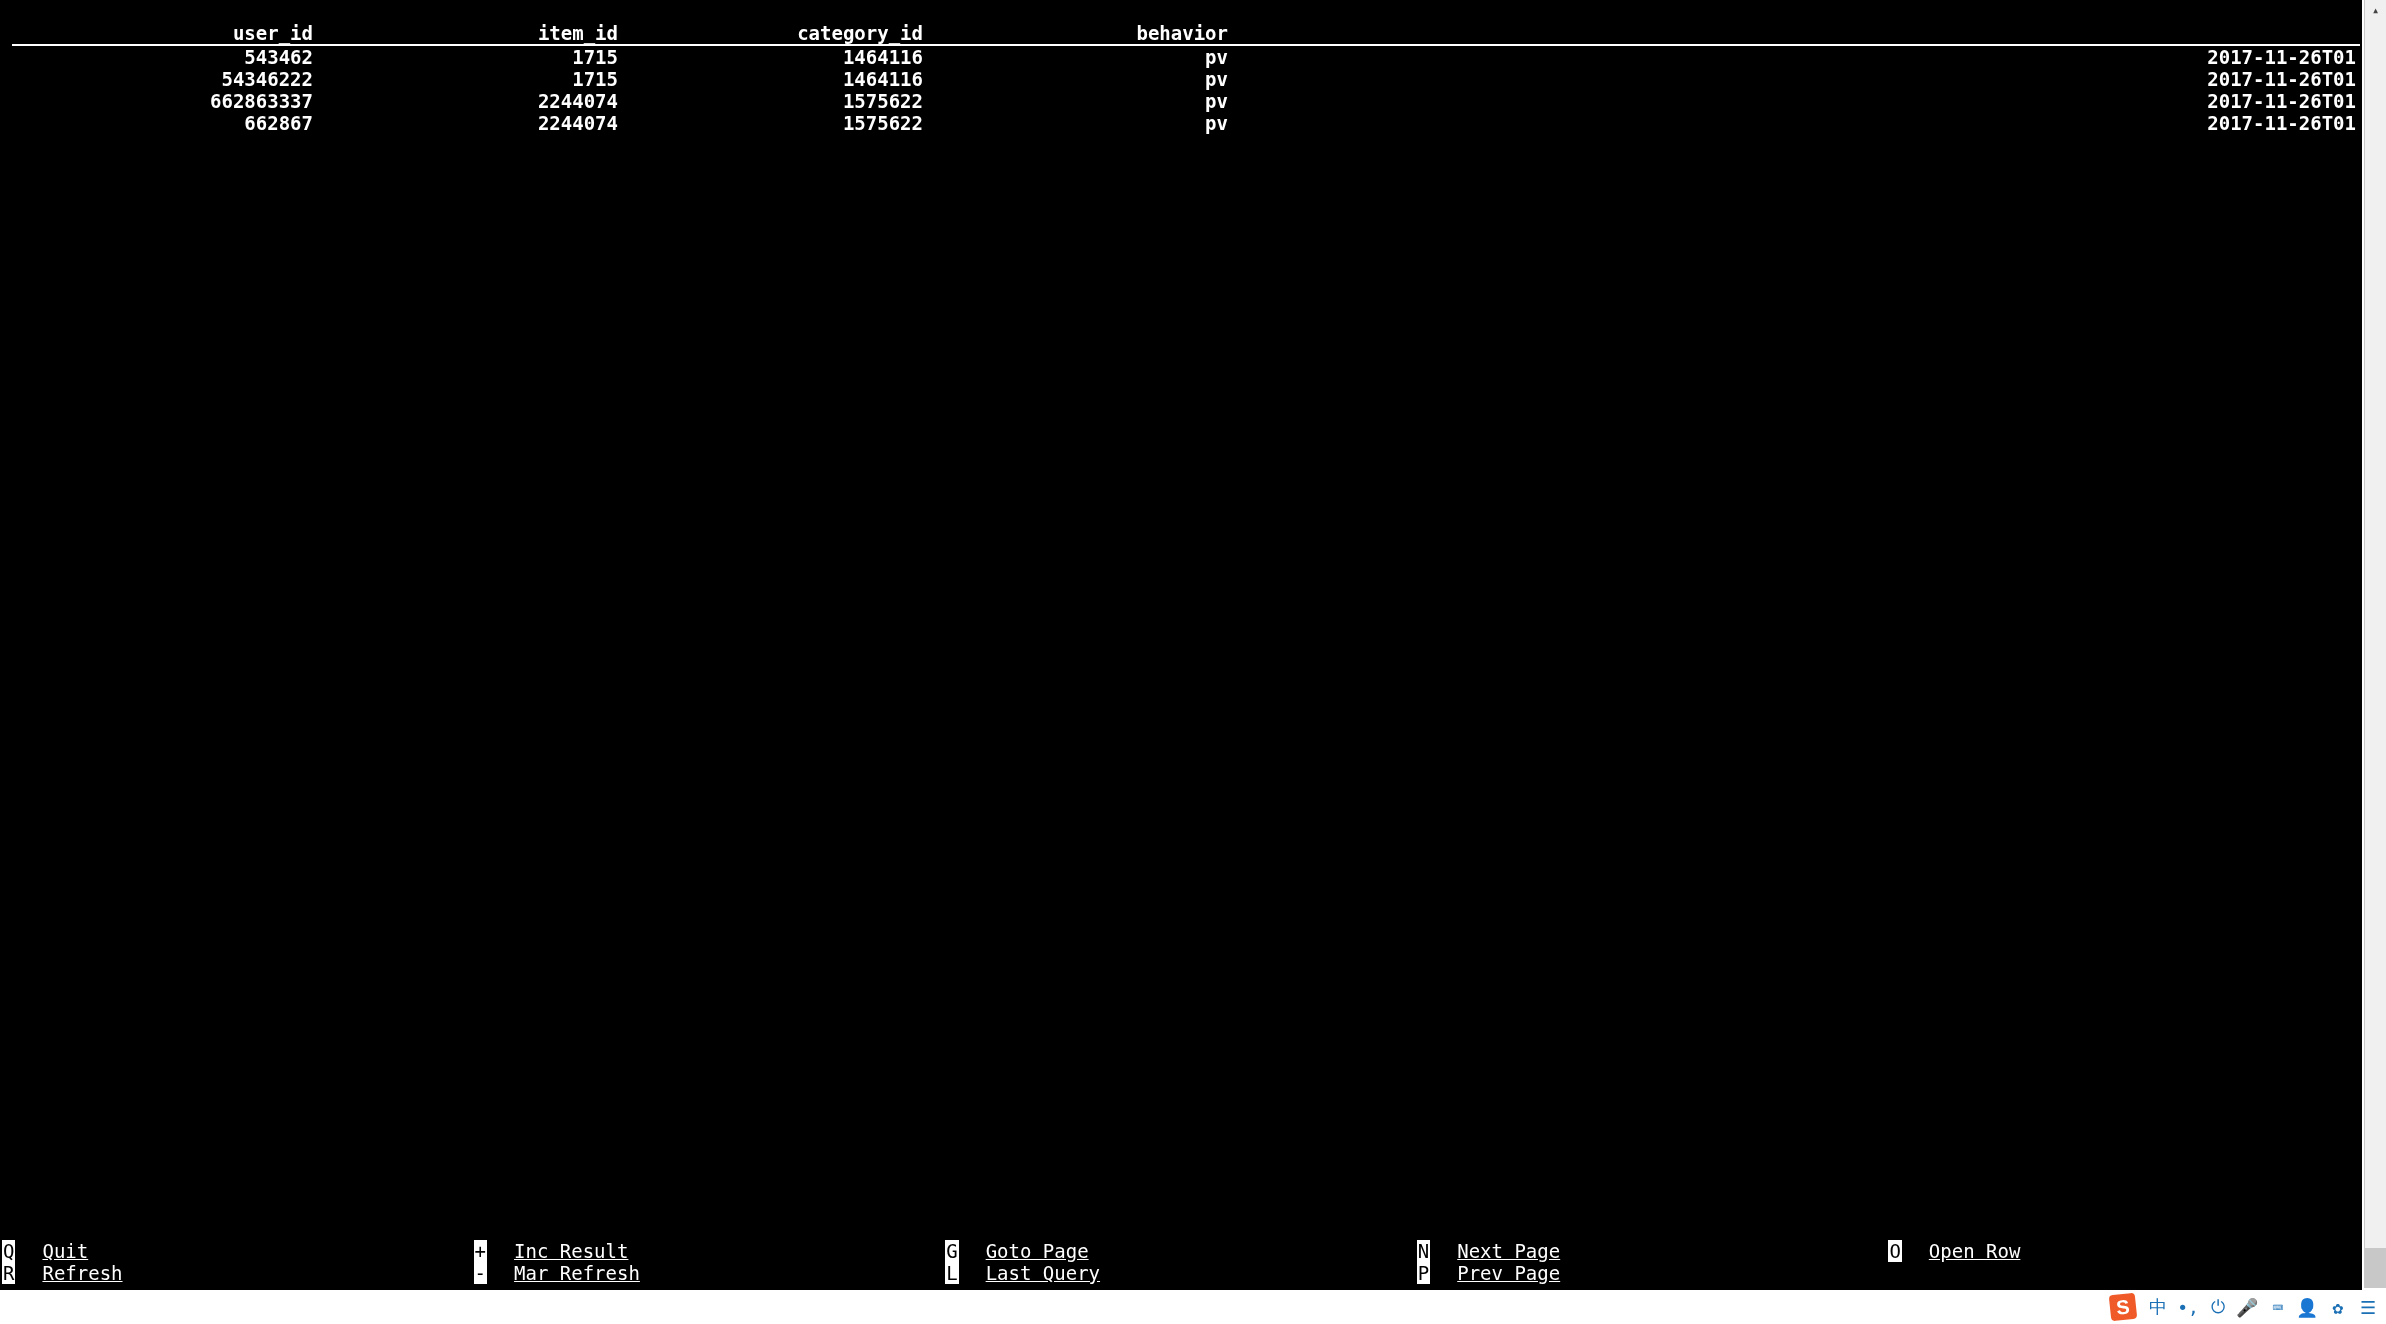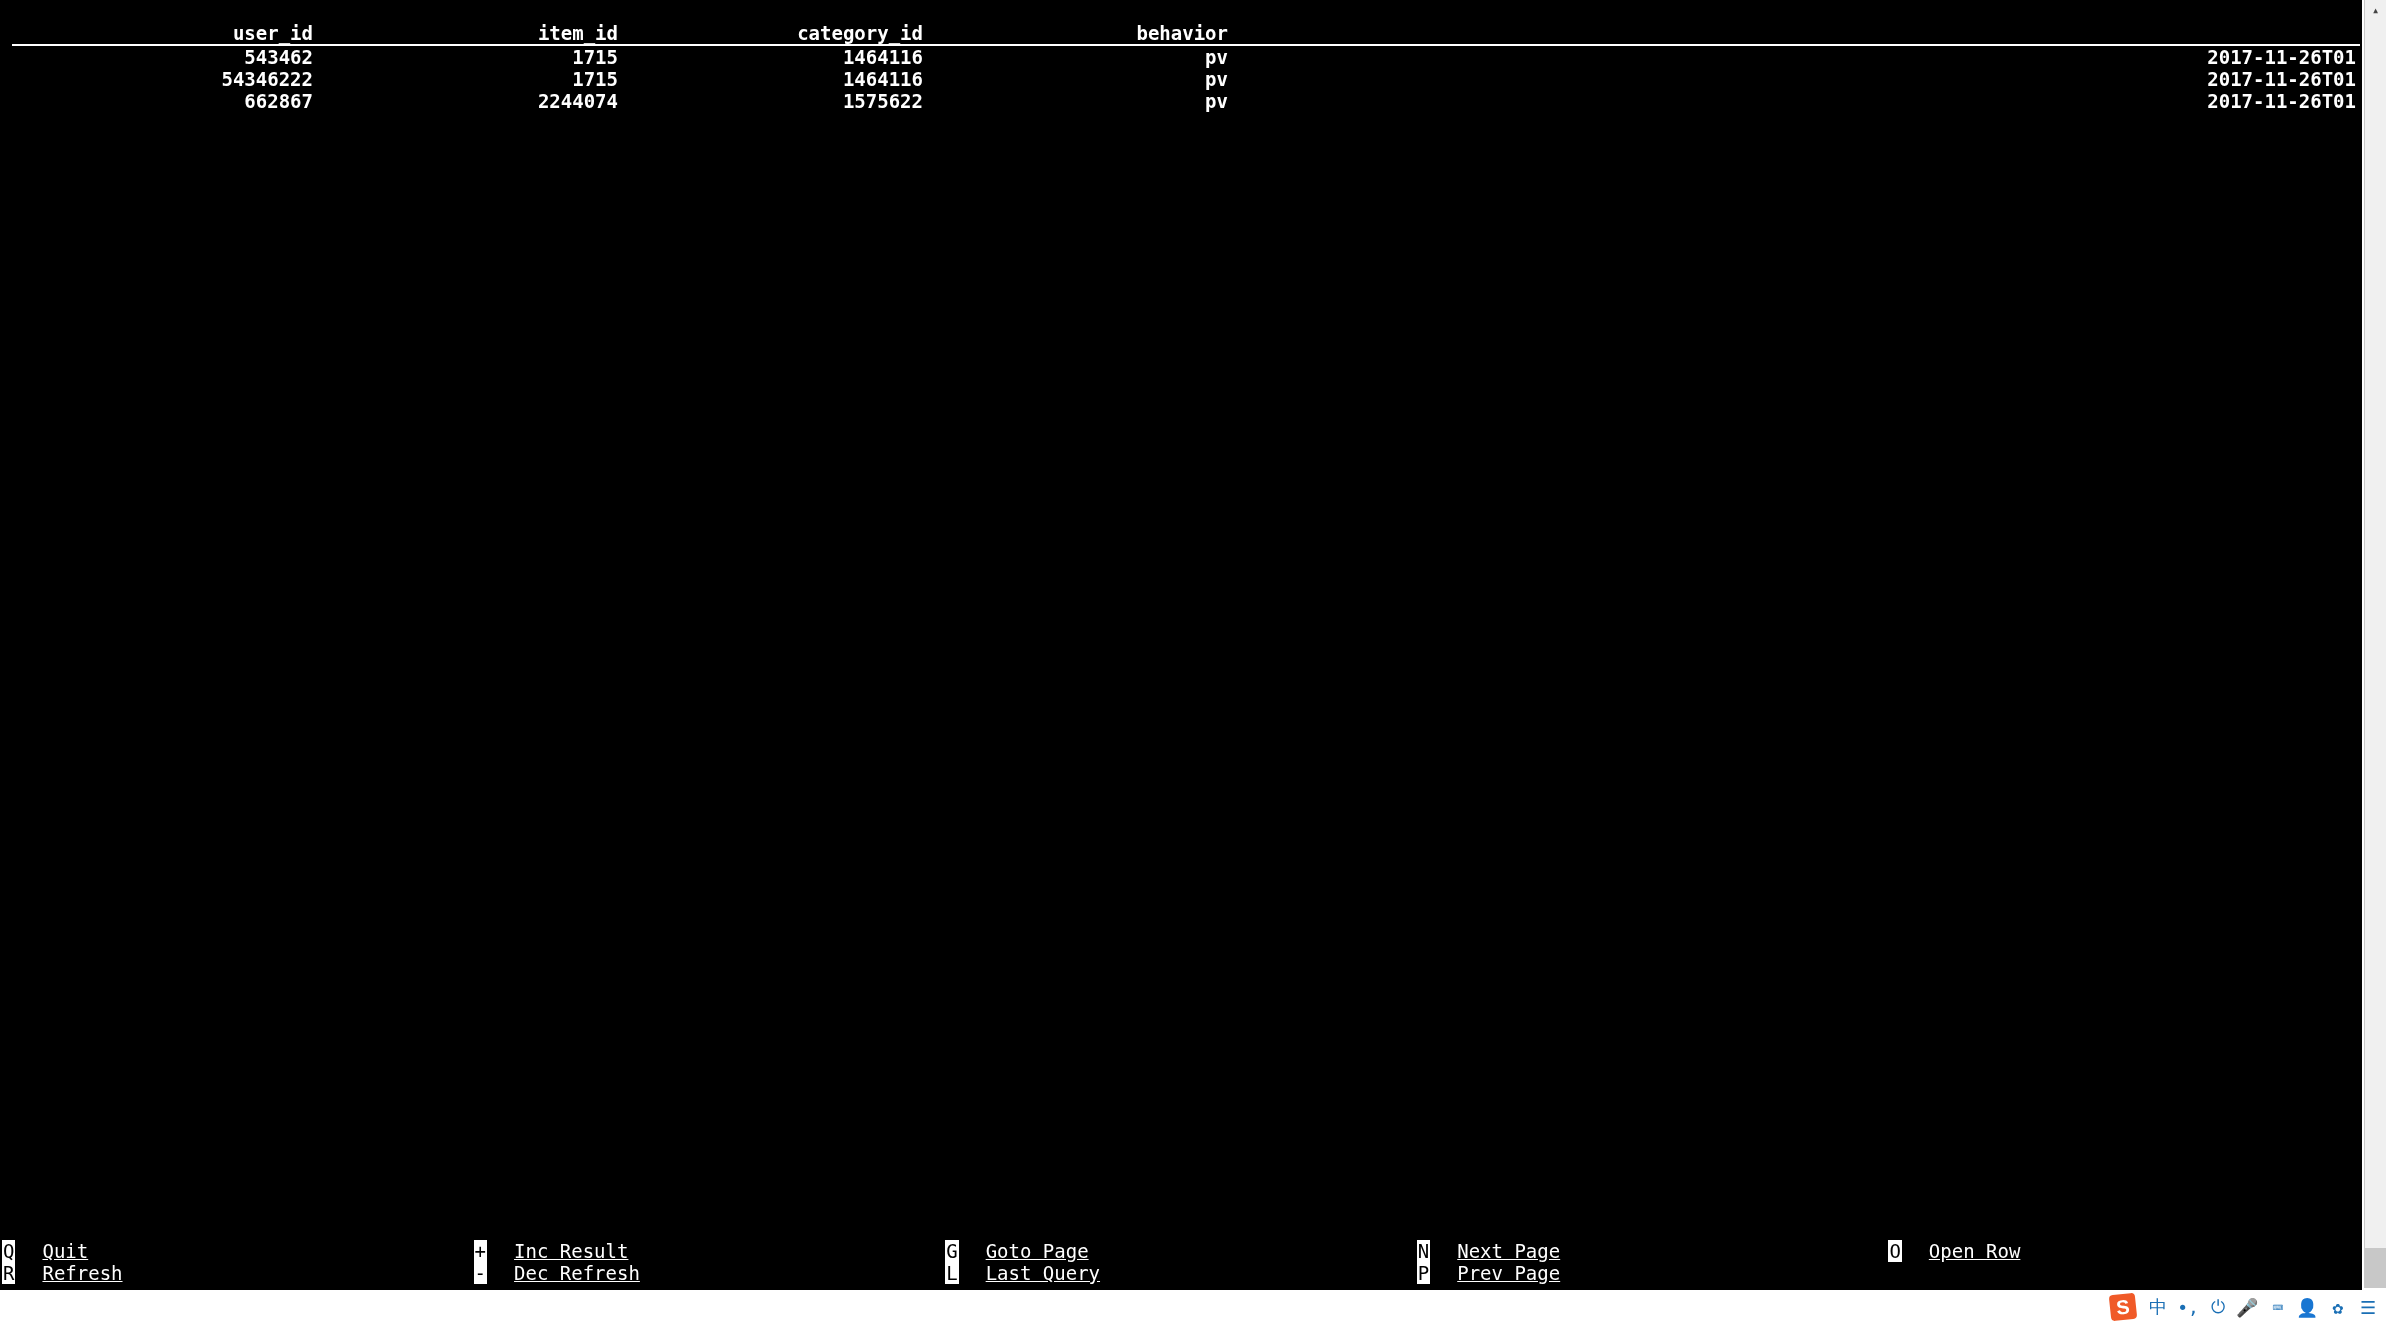--- a/index.html
+++ b/index.html
@@ -207,20 +207,27 @@
           <td>2017-11-26T01</td>
         </tr>
         <tr>
           <td>54346222</td>
           <td>1715</td>
           <td>1464116</td>
           <td>pv</td>
           <td>2017-11-26T01</td>
         </tr>
         <tr>
+          <td>662863337</td>
+          <td>2244074</td>
+          <td>1575622</td>
+          <td>pv</td>
+          <td>2017-11-26T01</td>
+        </tr>
+        <tr>
           <td>662867</td>
           <td>2244074</td>
           <td>1575622</td>
           <td>pv</td>
           <td>2017-11-26T01</td>
         </tr>
       </tbody>
     </table>
   </div>
 
@@ -235,21 +242,21 @@
         <span class="key-label">Refresh</span>
       </div>
     </div>
     <div class="footer-col">
       <div class="footer-item">
         <span class="key">+</span>
         <span class="key-label">Inc Result</span>
       </div>
       <div class="footer-item">
         <span class="key">-</span>
-        <span class="key-label">Dec Refresh</span>
+        <span class="key-label">Mar Refresh</span>
       </div>
     </div>
     <div class="footer-col">
       <div class="footer-item">
         <span class="key">G</span>
         <span class="key-label">Goto Page</span>
       </div>
       <div class="footer-item">
         <span class="key">L</span>
         <span class="key-label">Last Query</span>

